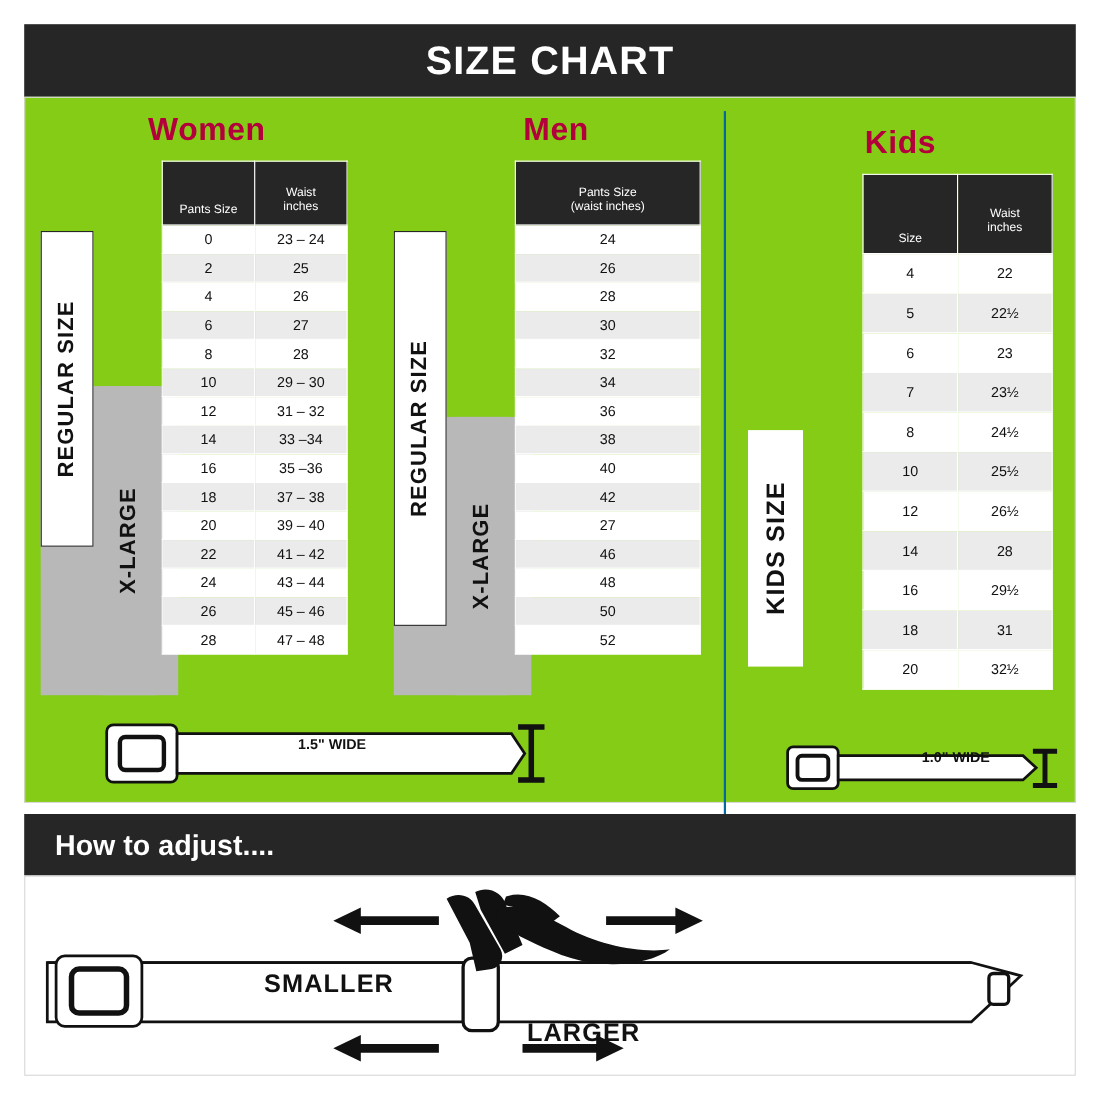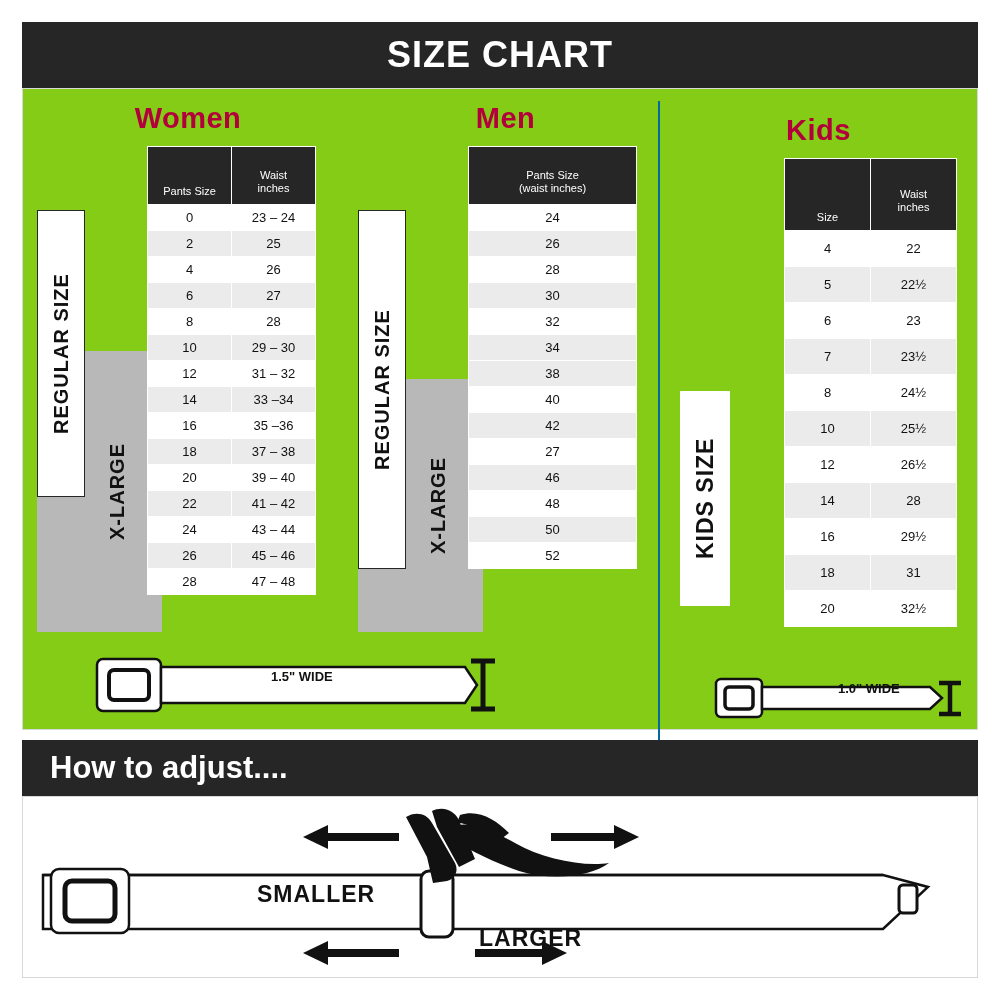--- a/index.html
+++ b/index.html
@@ -134,21 +134,21 @@
   
   .howto-bar {
     position: absolute;
     left: 22px; top: 740px;
     width: 956px; height: 56px;
     background: #262626;
     display: flex; align-items: center;
   }
   .howto-bar .howto-text {
     color: #ffffff;
-    font-size: 31px;
+    font-size: 26px;
     font-weight: bold;
     padding-left: 28px;
   }
   .howto-panel {
     position: absolute;
     left: 22px; top: 796px;
     width: 956px; height: 182px;
     background: #ffffff;
     border: 1px solid #d8d8d8;
   }
@@ -307,20 +307,23 @@
             <tr>
                 <td class="datacell alt">30</td>
               </tr>
             <tr>
                 <td class="datacell">32</td>
               </tr>
             <tr>
                 <td class="datacell alt">34</td>
               </tr>
             <tr>
+                <td class="datacell">36</td>
+              </tr>
+            <tr>
                 <td class="datacell alt">38</td>
               </tr>
             <tr>
                 <td class="datacell">40</td>
               </tr>
             <tr>
                 <td class="datacell alt">42</td>
               </tr>
             <tr>
                 <td class="datacell">27</td>
@@ -454,17 +457,17 @@
         <polygon points="616,40 591,28 591,52" stroke="none"></polygon>
       </g>
 
       <g stroke="#111" stroke-width="8" fill="#111">
         <line x1="300" y1="156" x2="376" y2="156"></line>
         <polygon points="280,156 305,144 305,168" stroke="none"></polygon>
         <line x1="452" y1="156" x2="524" y2="156"></line>
         <polygon points="544,156 519,144 519,168" stroke="none"></polygon>
       </g>
     </svg>
-    <div class="adjust-word" style="left:234px; top:84px;">SMALLER</div>
+    <div class="adjust-word" style="left:217px; top:84px;">SMALLER</div>
     <div class="adjust-word" style="left:456px; top:84px;margin-top:44px;">LARGER</div>
   </div>
 
 </div>
 
 </body></html>

